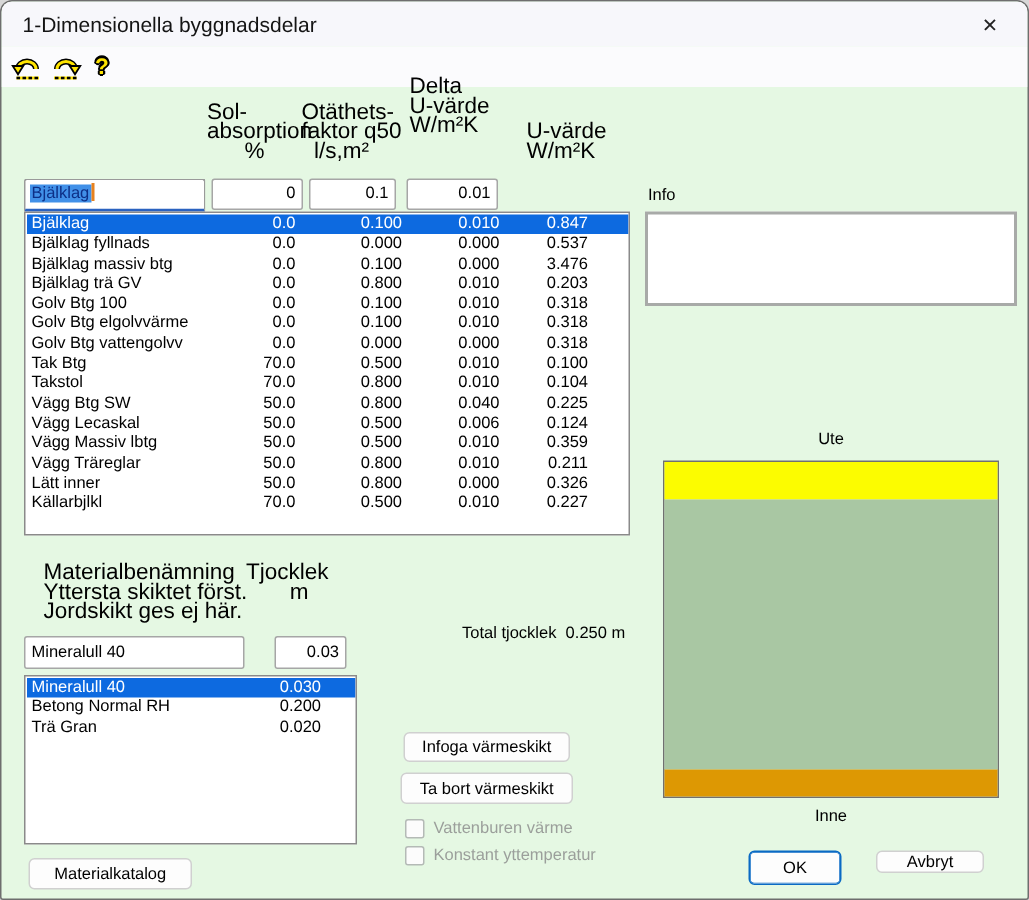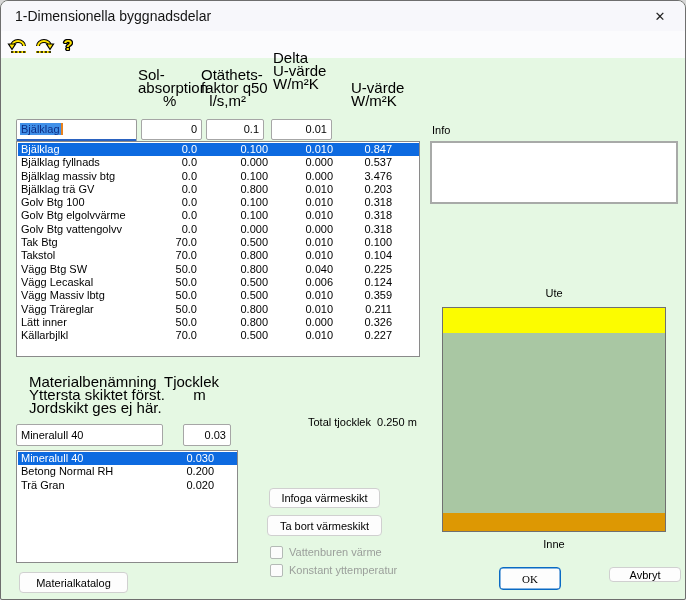--- a/index.html
+++ b/index.html
@@ -62,21 +62,21 @@
   .mrow{display:grid;grid-template-columns:140px 56px;height:13.3px;line-height:13.3px;}
   .mrow .name{padding-left:3px;overflow:hidden;white-space:nowrap;}
   .mrow .num{text-align:right;}
   .mrow.selected{background:#0d6ae0;color:#fff;}
   .total{position:absolute;left:307px;top:415px;white-space:pre;}
   .btn{
     position:absolute;background:#fdfdfd;border:1px solid #d0d0d0;border-radius:4px;
     font-family:"Liberation Sans",sans-serif;font-size:11px;color:#000;
     display:flex;align-items:center;justify-content:center;cursor:pointer;padding:0;
   }
-  .btn-default{border:1px solid #0a6ac4;box-shadow:inset 0 0 0 0.5px #0a6ac4;font-family:Liberation Serif, serif;}
+  .btn-default{border:1px solid #0a6ac4;box-shadow:inset 0 0 0 0.5px #0a6ac4;}
   .cb-box{position:absolute;width:13px;height:13px;background:#fcfcfc;border:1px solid #b4bab6;border-radius:2px;}
   .cb-label{position:absolute;color:#9b9f9b;line-height:13px;}
 </style>
 </head>
 <body>
 
 <div class="window">
 
   <div class="titlebar">
     <span class="title">1-Dimensionella byggnadsdelar</span>
@@ -298,15 +298,15 @@
   <button class="btn" style="left:268px;top:487px;width:111px;height:20px;">Infoga värmeskikt</button>
   <button class="btn" style="left:266px;top:514px;width:115px;height:21px;">Ta bort värmeskikt</button>
 
   <span class="cb-box" style="left:269px;top:545px;"></span>
   <span class="cb-label" style="left:288px;top:545px;">Vattenburen värme</span>
   <span class="cb-box" style="left:269px;top:563px;"></span>
   <span class="cb-label" style="left:288px;top:563px;">Konstant yttemperatur</span>
 
   <button class="btn" style="left:18px;top:571px;width:109px;height:21px;">Materialkatalog</button>
   <button class="btn btn-default" style="left:498px;top:566px;width:62px;height:23px;">OK</button>
-  <button class="btn" style="left:608px;top:566px;width:72px;height:15px;">Avbryt</button>
+  <button class="btn" style="left:583px;top:566px;width:72px;height:15px;">Avbryt</button>
 
 </div>
 
 </body></html>

